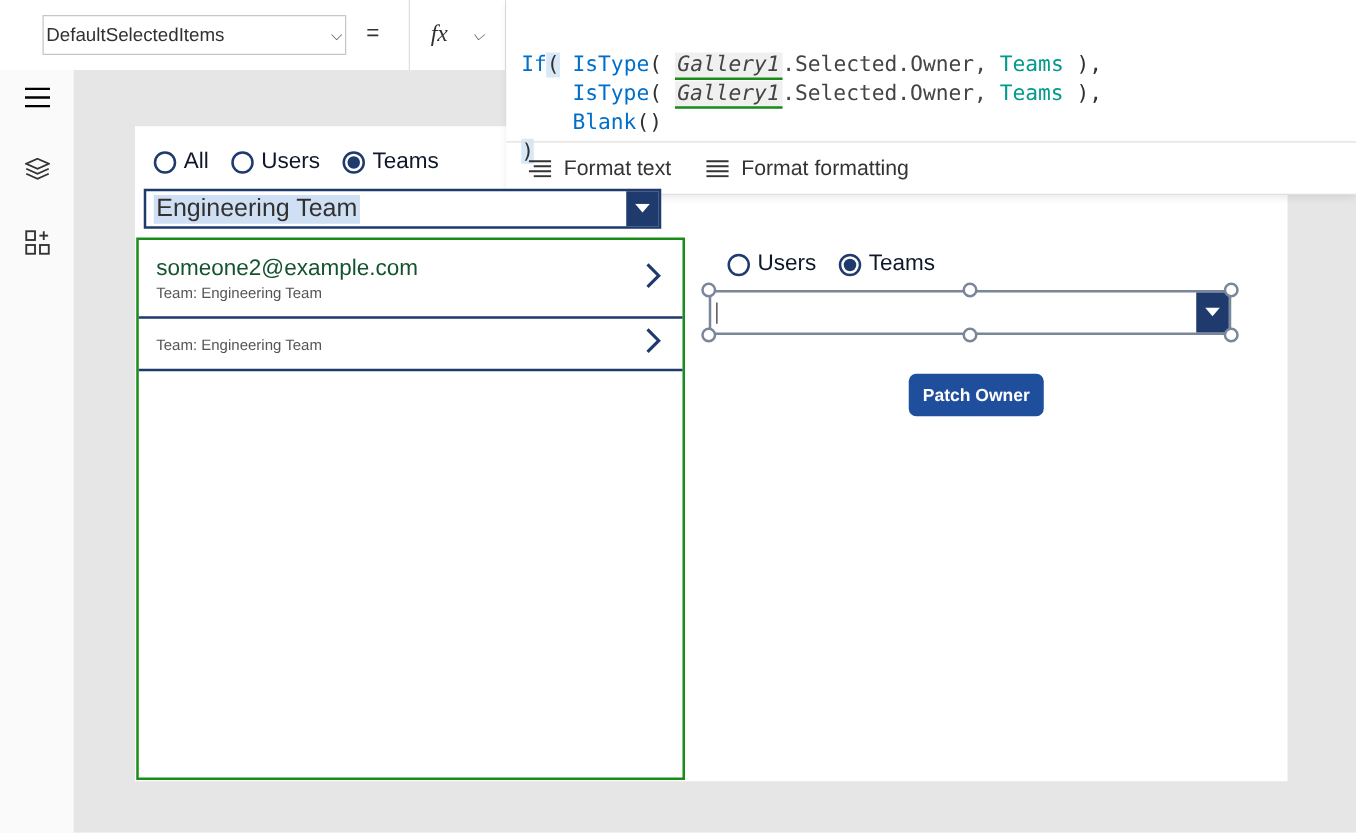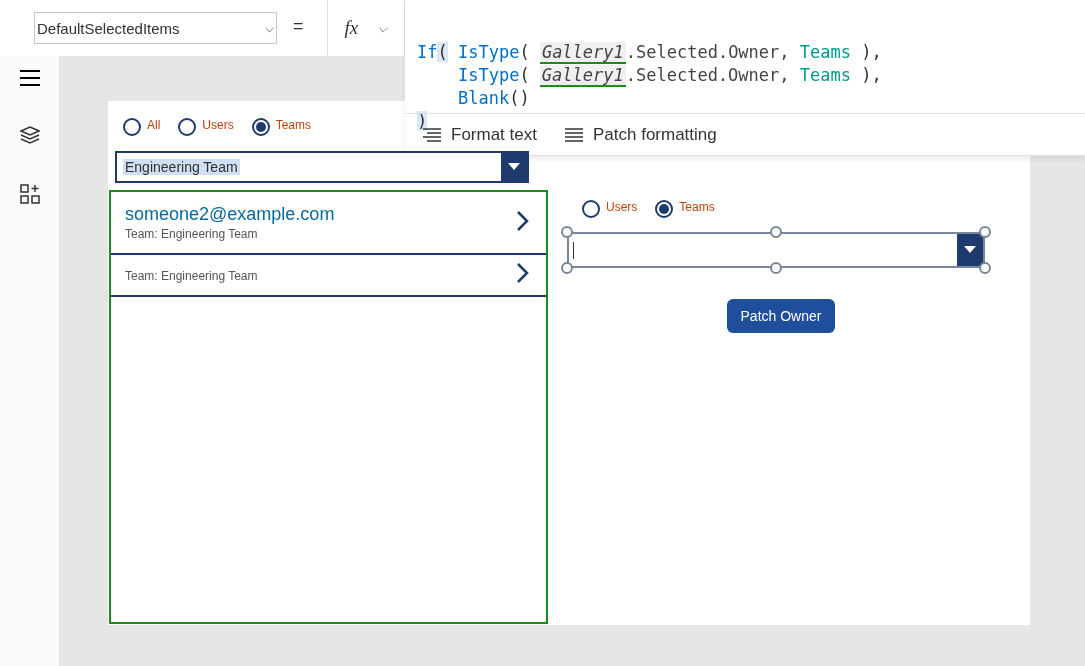--- a/index.html
+++ b/index.html
@@ -106,41 +106,41 @@
   .app-screen {
     position: absolute;
     left: 108px; top: 101px;
     width: 922px; height: 524px;
     background: #fff;
   }
   
   .radio-row { position:absolute; display:flex; align-items:center; gap:18px; }
   .radio-row.left { left: 123px; top: 118px; }
   .radio-row.right { left: 582px; top: 200px; }
-  .radio { display:flex; align-items:flex-start; gap:6px; font-size:12px; color:#c2410c; }
+  .radio { display:flex; align-items:flex-end; gap:6px; font-size:18px; color:#0f172a; }
   .radio-circle {
     width: 18px; height: 18px; border: 2px solid #1f3a6d; border-radius: 50%;
     display:flex; align-items:center; justify-content:center;
   }
   .radio-circle.selected::after {
     content:""; width:10px; height:10px; background:#1f3a6d; border-radius:50%;
   }
   .left-combo {
     position:absolute;
     left: 115px; top: 151px;
     width: 414px; height: 32px;
     border: 2px solid #1f3a6d;
     background:#fff;
     display:flex; align-items:center;
     padding-left: 6px;
   }
   .left-combo .combo-text {
     display:inline-block;
     background:#cfe0f4;
-    font-size: 14px;
+    font-size: 20px;
     padding: 0 2px;
   }
   .combo-arrow {
     position:absolute; right:0; top:0; bottom:0;
     width: 26px;
     background:#1f3a6d;
     display:flex; align-items:center; justify-content:center;
   }
   .combo-arrow svg { fill:#fff; }
   .gallery {
@@ -148,21 +148,21 @@
     left: 109px; top: 190px;
     width: 439px; height: 434px;
     border: 2px solid #1a8c1a;
     background:#fff;
   }
   .g-item {
     border-bottom: 2px solid #1f3a6d;
     padding: 12px 14px;
     position:relative;
   }
-  .g-item .email { font-size: 18px; color:#0369a1; }
+  .g-item .email { font-size: 18px; color:#14532d; }
   .g-item .team  { font-size: 12px; color:#555; margin-top:2px; }
   .g-item .chev-right {
     position:absolute; right:16px; top:50%; transform:translateY(-50%);
   }
   .g-item .chev-right svg { stroke:#1f3a6d; }
   
   .sel-box {
     position:absolute;
     left: 567px; top: 232px;
     width: 418px; height: 36px;
@@ -175,21 +175,21 @@
     border:2px solid #7a869a; border-radius:50%;
   }
   .patch-btn {
     position:absolute;
     left: 727px; top: 299px;
     width: 108px; height: 34px;
     background:#1f4e9c;
     color:#fff;
     border-radius:6px;
     display:flex; align-items:center; justify-content:center;
-    font-size:14px; font-weight:400;
+    font-size:14px; font-weight:700;
   }
   .caret-line {
     position:absolute;
     left: 573px; top: 242px;
     width:1px; height:17px;
     background:#333;
   }
 </style>
 </head>
 <body>
@@ -251,21 +251,21 @@
         </svg>
       <span>Format text</span>
     </div>
     <div class="ftbtn">
       <svg width="18" height="14" viewBox="0 0 18 14" fill="none" stroke="#333" stroke-width="1.5">
           <line x1="0" y1="1" x2="18" y2="1"></line>
           <line x1="0" y1="5" x2="18" y2="5"></line>
           <line x1="0" y1="9" x2="18" y2="9"></line>
           <line x1="0" y1="13" x2="18" y2="13"></line>
         </svg>
-      <span>Patch formatting</span>
+      <span>Format formatting</span>
     </div>
   </div>
 </div>
 
 <div class="radio-row left">
   <div class="radio">
     <span class="radio-circle"></span>
     <span>All</span>
   </div>
   <div class="radio">

